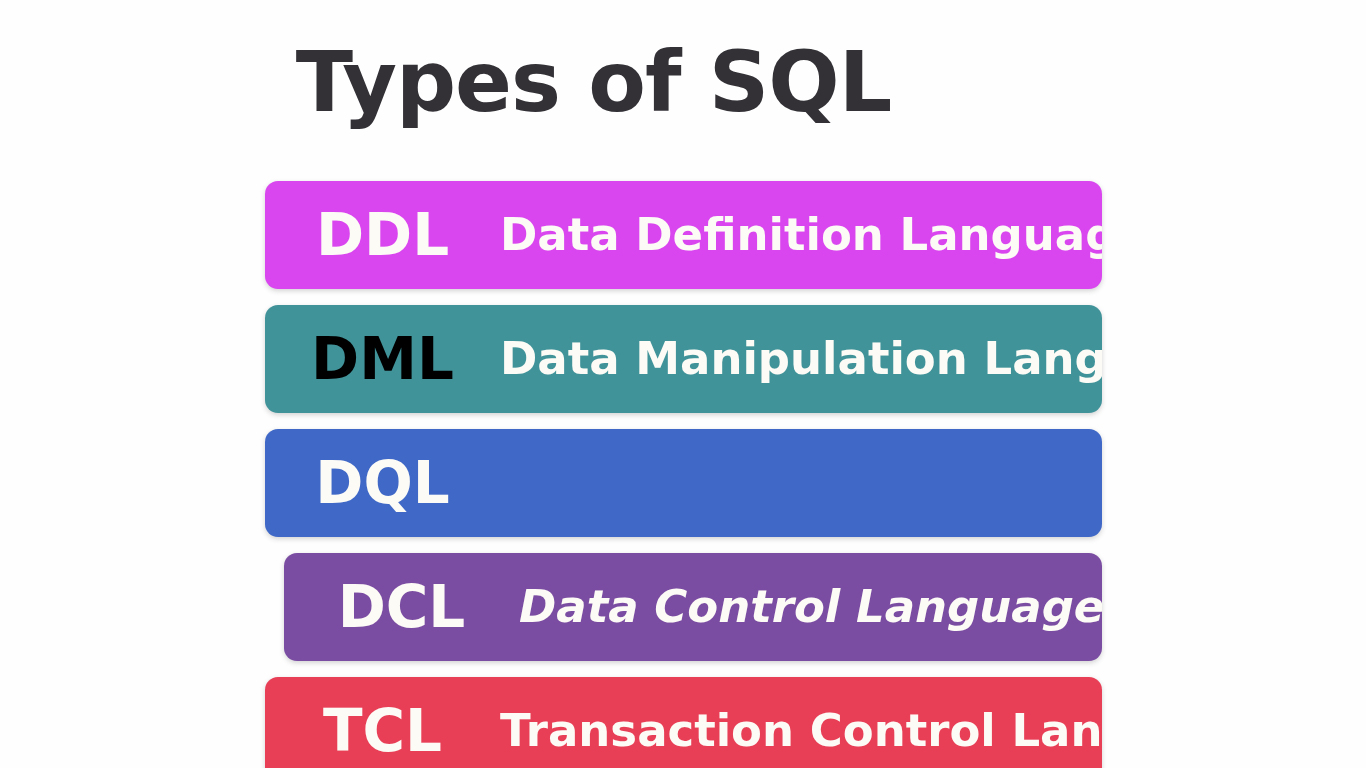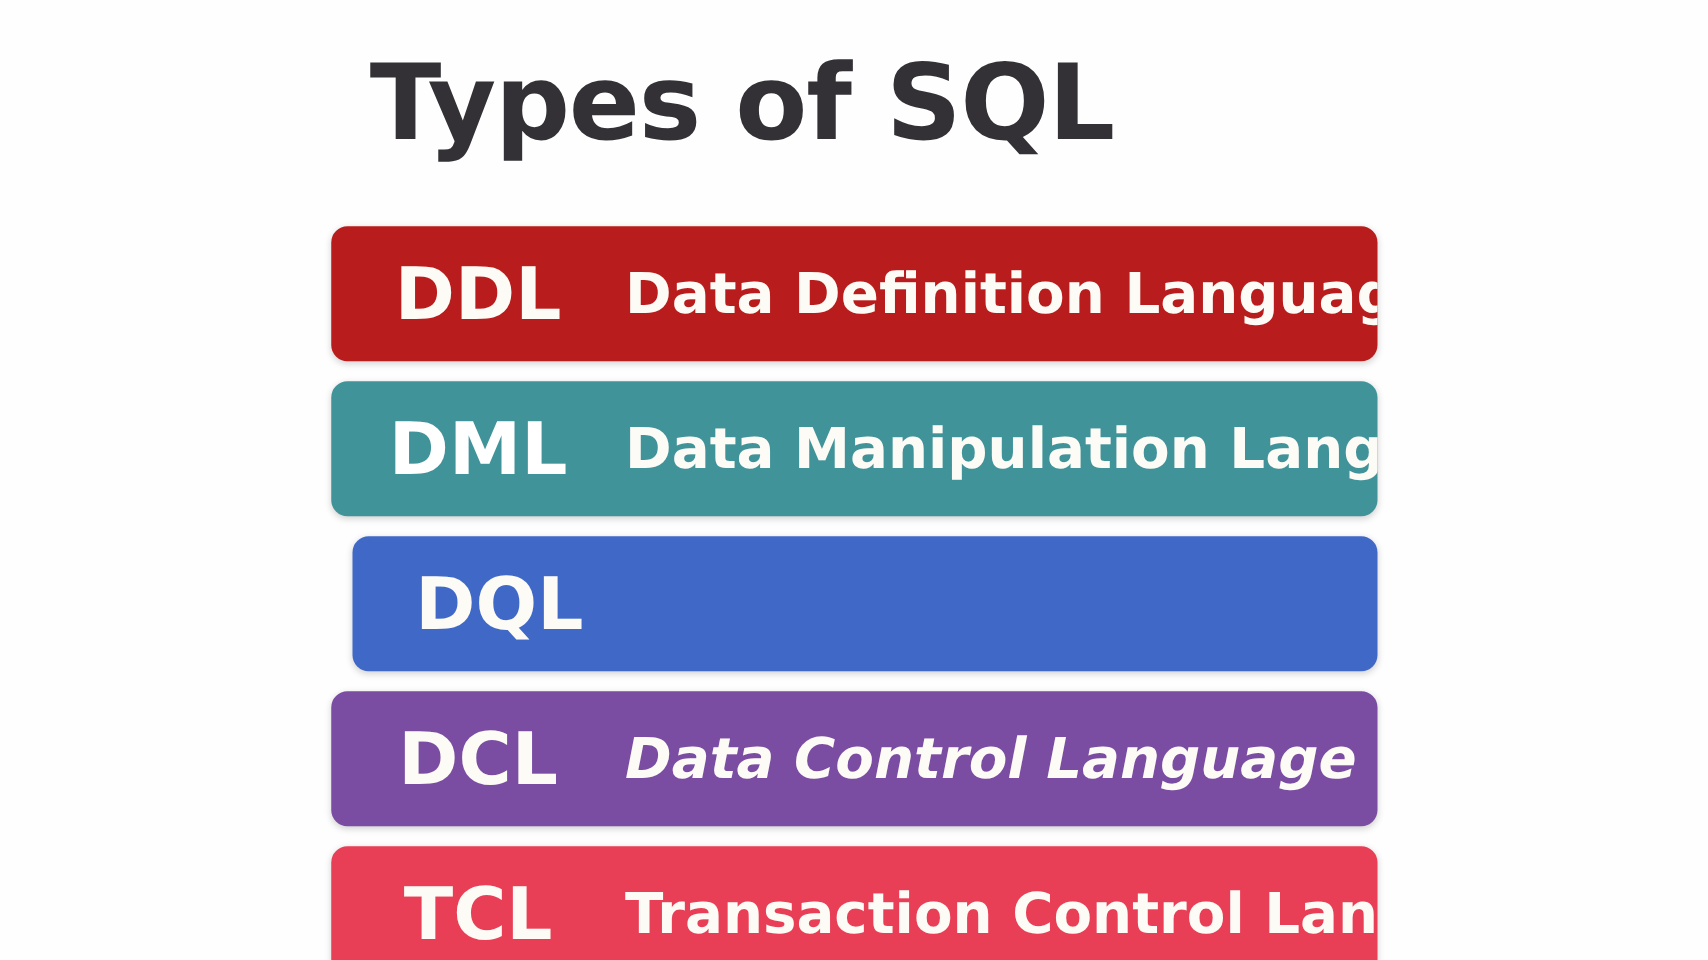--- a/index.html
+++ b/index.html
@@ -86,35 +86,35 @@
 </style>
 </head>
 <body style="background: rgb(254, 254, 254);">
 
 <div class="infographic">
 
   <div class="page-title" style="color: rgb(51, 49, 54);">Types of SQL</div>
 
   <div class="rows">
 
-    <div class="row" style="background-color: #b91c1c;">
+    <div class="row" style="background-color: #d946ef;">
       <div class="row-abbr" style="color: rgb(253, 251, 245);">DDL</div>
       <div class="row-desc" style="color: rgb(253, 251, 245);">Data Definition Language</div>
     </div>
 
     <div class="row" style="background-color: rgb(65, 147, 154);">
-      <div class="row-abbr" style="color: #ffffff;">DML</div>
+      <div class="row-abbr" style="color: #000000;">DML</div>
       <div class="row-desc" style="color: rgb(253, 251, 245);">Data Manipulation Language</div>
     </div>
 
-    <div class="row" style="background-color: rgb(63, 104, 199); margin-left: 17px;">
+    <div class="row" style="background-color: rgb(63, 104, 199);">
       <div class="row-abbr" style="color: rgb(253, 251, 245);">DQL</div>
     </div>
 
-    <div class="row" style="background-color: rgb(122, 76, 162);">
+    <div class="row" style="background-color: rgb(122, 76, 162); margin-left: 19px;">
       <div class="row-abbr" style="color: rgb(253, 251, 245);">DCL</div>
       <div class="row-desc" style="color: rgb(253, 251, 245); font-style: italic;">Data Control Language</div>
     </div>
 
     <div class="row" style="background-color: rgb(232, 62, 86);">
       <div class="row-abbr" style="color: rgb(253, 251, 245);">TCL</div>
       <div class="row-desc" style="color: rgb(253, 251, 245);">Transaction Control Language</div>
     </div>
 
   </div>

